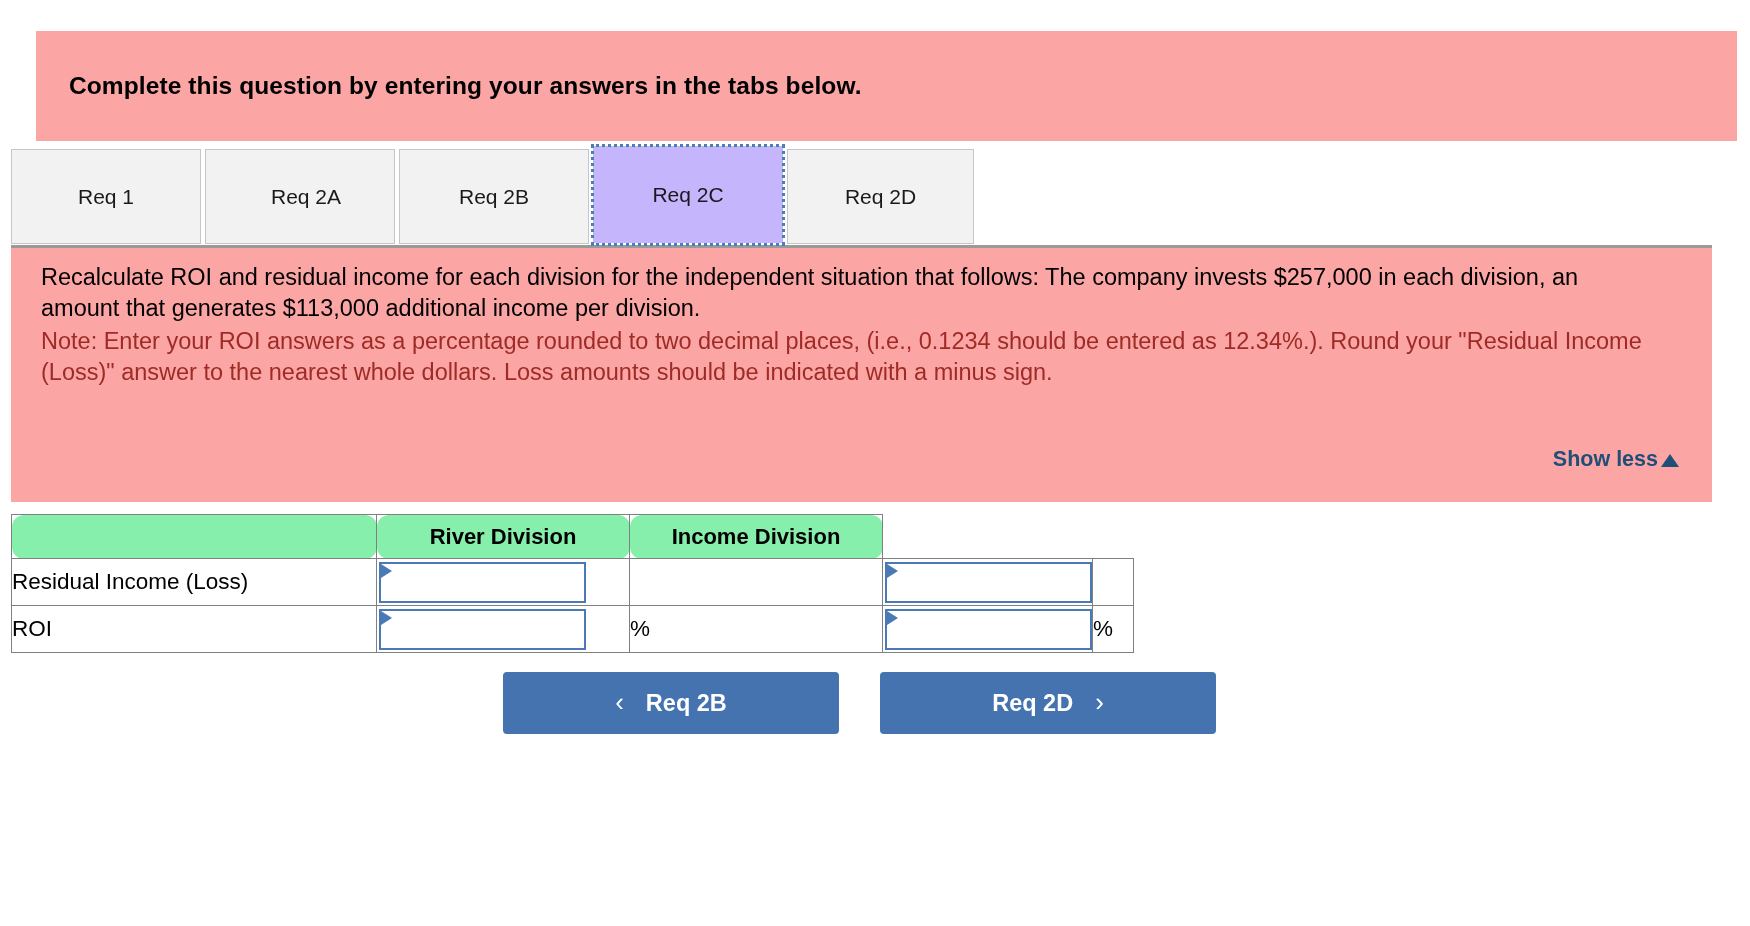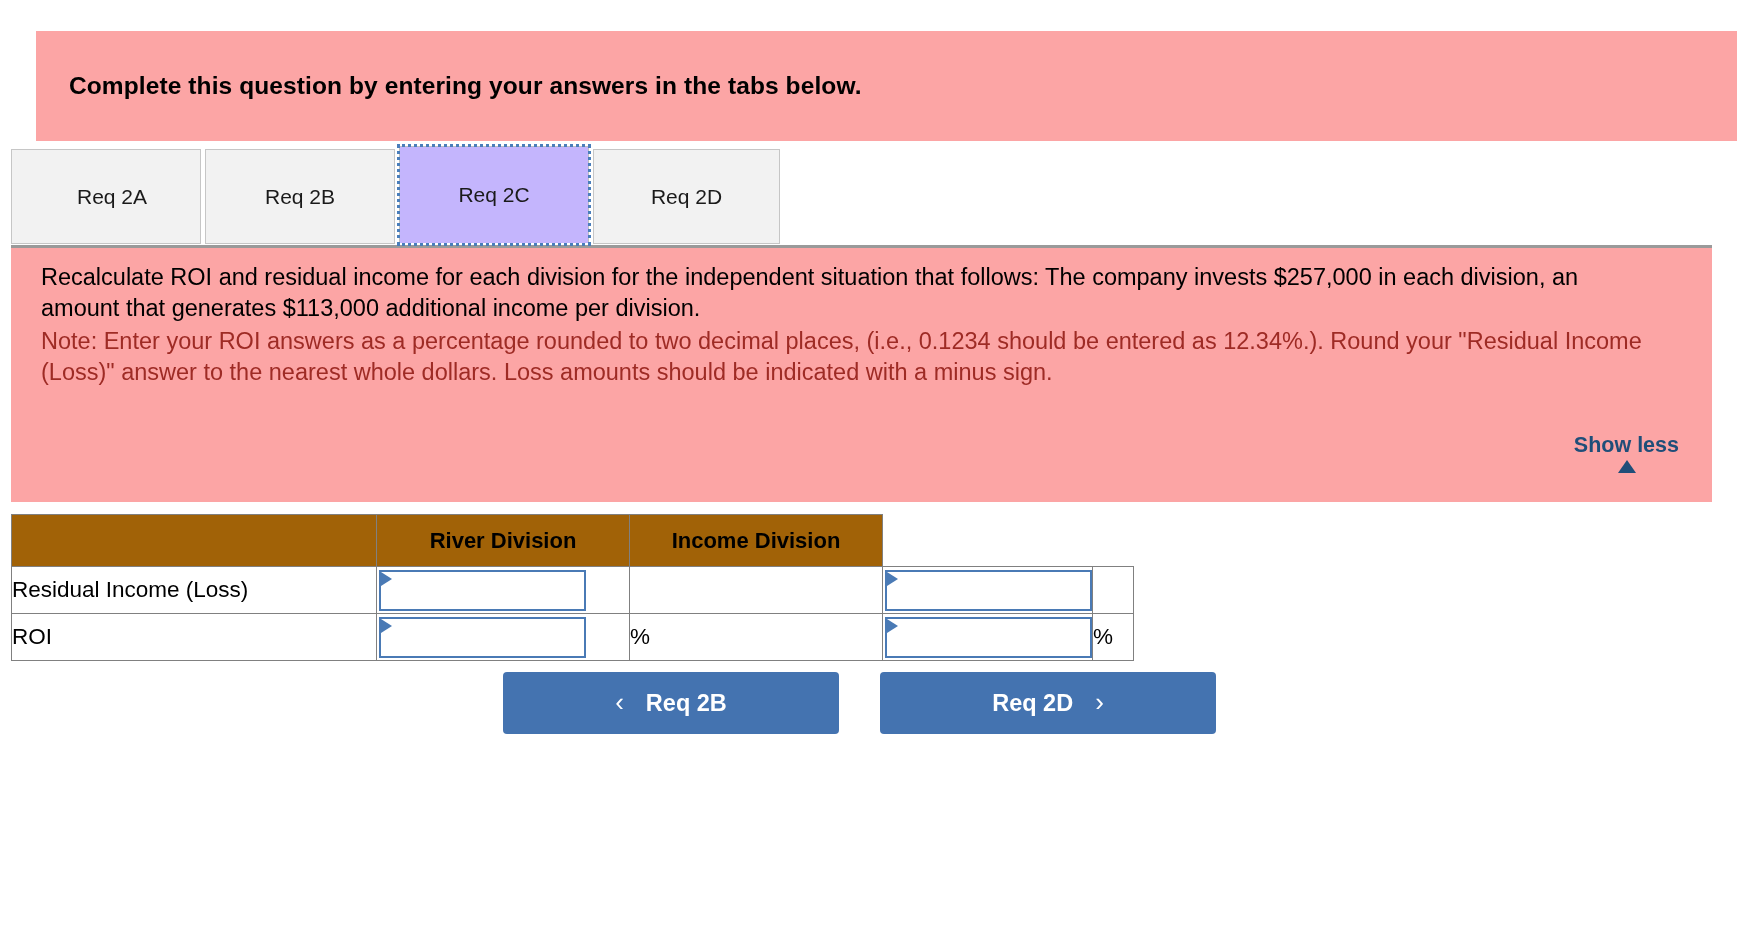--- a/index.html
+++ b/index.html
@@ -118,21 +118,20 @@
     right: 33px;
     bottom: 30px;
     font-size: 21.5px;
     font-weight: bold;
     color: #1f4e79;
     cursor: pointer;
     user-select: none;
     display: flex;
     align-items: center;
     gap: 1px;
-    flex-direction: column;
   }
   .caret-up {
     display: inline-block;
     width: 0; height: 0;
     border-left: 9px solid transparent;
     border-right: 9px solid transparent;
     border-bottom: 13px solid #1f4e79;
     margin-left: 2px;
     position: relative;
     top: 1px;
@@ -143,27 +142,28 @@
     position: absolute;
     left: 11px;
     top: 514px;
     border-collapse: collapse;
   }
   .answer-table td, .answer-table th {
     border: 1px solid #808080;
     padding: 0;
   }
   .hdr {
-    background: #a16207;
-    height: 52px;
+    background: #86efac;
+    height: 44px;
     font-size: 22px;
     font-weight: bold;
     color: #000000;
     text-align: center;
     padding: 0 12px;
+    border-radius: 12px;
   }
   .hdr.blank { width: 365px; }
   .hdr.div   { width: 253px; }
 
   .row-label {
     height: 47px;
     font-size: 22.5px;
     color: #000000;
     padding-left: 8px;
     white-space: nowrap;
@@ -246,20 +246,23 @@
 </head>
 <body>
 
 <div id="app">
 
   <div class="banner">
     <div class="banner-text">Complete this question by entering your answers in the tabs below.</div>
   </div>
 
   <div class="tabs">
+    <div class="tab t0">
+      <span>Req 1</span>
+    </div>
     <div class="tab t1">
       <span>Req 2A</span>
     </div>
     <div class="tab t2">
       <span>Req 2B</span>
     </div>
     <div class="tab t3 active">
       <span>Req 2C</span>
     </div>
     <div class="tab t4">

